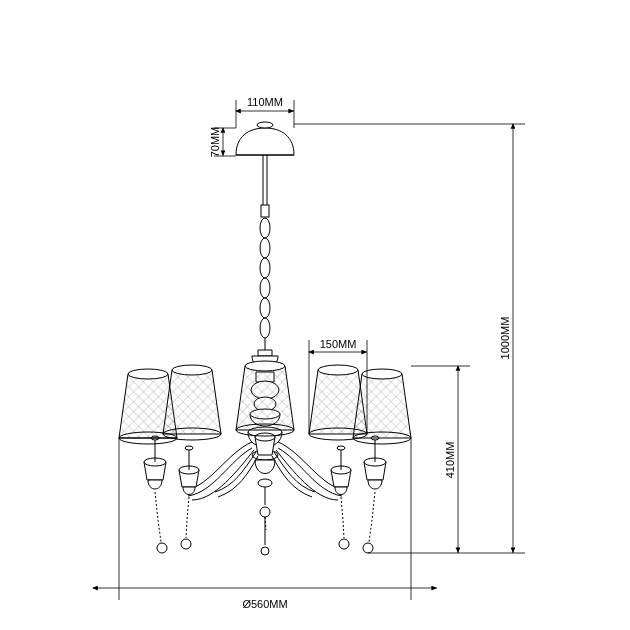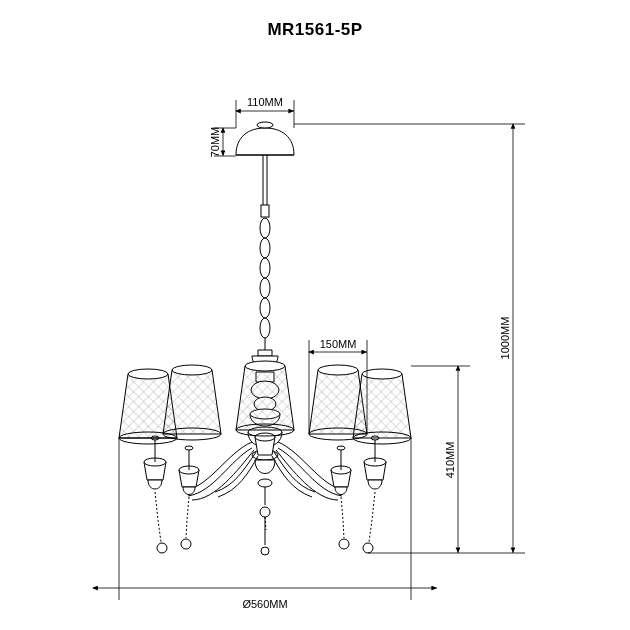--- a/index.html
+++ b/index.html
@@ -39,21 +39,20 @@
     font-family: "Liberation Sans", sans-serif;
     font-size: 11px;
     fill: #000;
   }
 </style>
 </head>
 <body>
 
 <div id="stage">
 
-  <div id="title">MR1561-5P</div>
 
   <svg id="drawing" width="630" height="630" viewBox="0 0 630 630">
 
     <defs>
       <pattern id="mesh" width="7" height="7" patternUnits="userSpaceOnUse" patternTransform="rotate(45)">
         <path d="M0 0 L0 7 M0 0 L7 0" stroke="#777" stroke-width="0.5" fill="none"></path>
       </pattern>
       <marker id="arrEnd" markerWidth="8" markerHeight="8" refX="7" refY="3" orient="auto">
         <path d="M0,0 L7,3 L0,6 z" fill="#000"></path>
       </marker>

